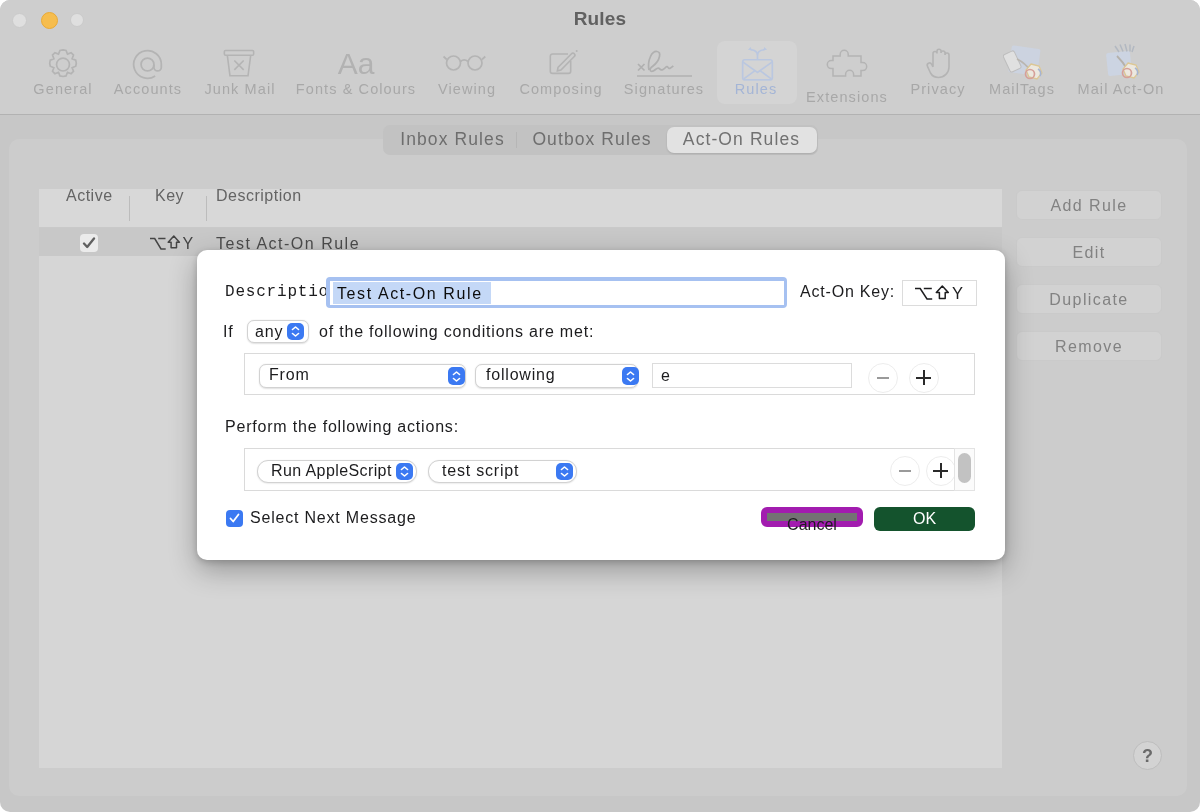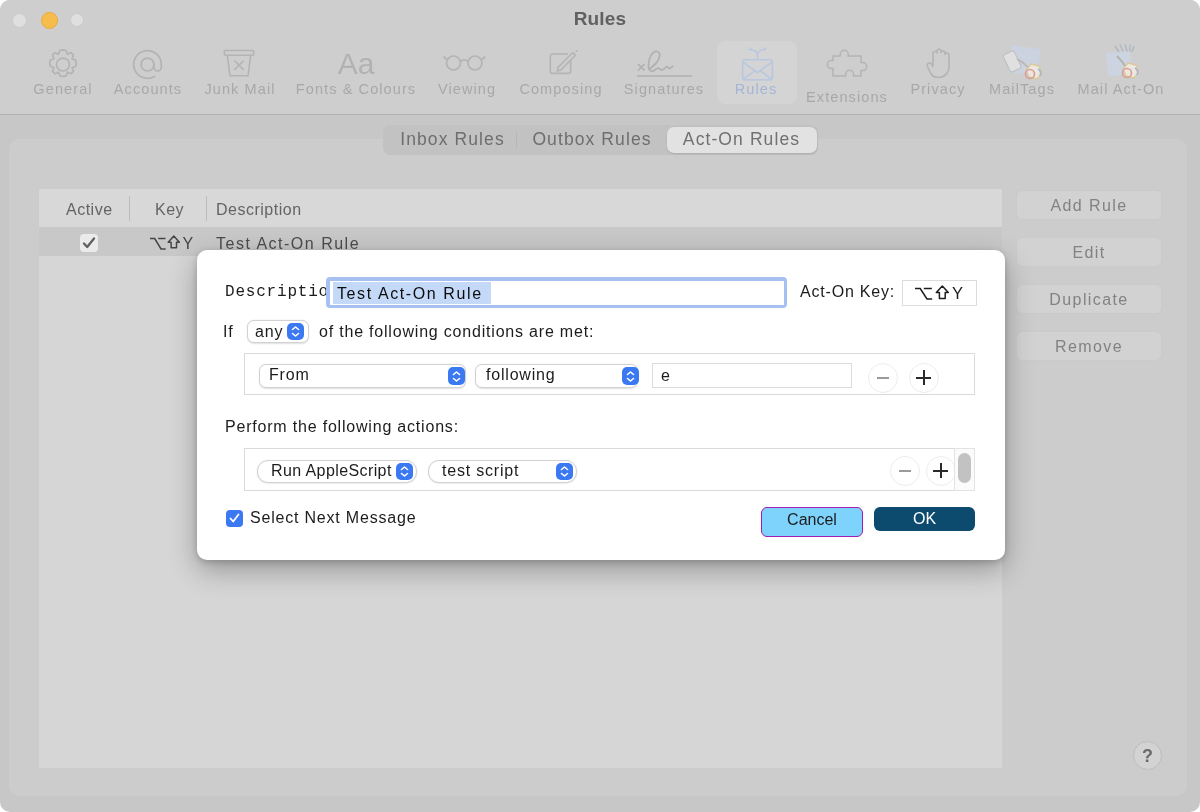--- a/index.html
+++ b/index.html
@@ -10,21 +10,21 @@
 #title { left:0; top:9px; width:1200px; text-align:center; font-size:19px; line-height:19px; font-weight:bold; color:#616161; letter-spacing:.2px; }
 .tl { border-radius:50%; top:13px; }
 .tlbl { font-size:14.5px; line-height:14.5px; color:#a8a8a8; text-align:center; top:82px; letter-spacing:1.1px; white-space:nowrap; }
 #rulesbg { left:717px; top:41px; width:80px; height:63px; background:#d4d4d4; border-radius:8px; }
 #seg { left:383px; top:125px; width:435px; height:30px; background:#c2c2c2; border-radius:7px; }
 #segsel { left:667px; top:127px; width:150px; height:26px; background:#e2e2e2; border-radius:7px; box-shadow:0 1px 2px rgba(0,0,0,.12); }
 .segtxt { top:131px; font-size:17.5px; line-height:17.5px; color:#6e6e6e; text-align:center; letter-spacing:1.1px; }
 #panel { left:9px; top:139px; width:1178px; height:657px; background:#cccccc; border-radius:10px; }
 #table { left:39px; top:189px; width:963px; height:579px; background:#d6d6d6; }
 #thead { left:39px; top:189px; width:963px; height:39px; background:#d8d8d8; border-bottom:1px solid #c9c9c9; }
-.th { font-size:16px; line-height:16px; color:#646464; top:202px; letter-spacing:.5px; }
+.th { font-size:16px; line-height:16px; color:#646464; top:188px; letter-spacing:.5px; }
 .thdiv { width:1px; background:#bcbcbc; top:196px; height:25px; }
 #selrow { left:39px; top:228px; width:963px; height:28px; background:#c8c8c8; }
 .rbtn { left:1016px; width:146px; height:30px; background:#d2d2d2; border:1px solid #cacaca; border-radius:6px; font-size:16px; color:#828282; text-align:center; line-height:29px; letter-spacing:1.4px; }
 #help { left:1133px; top:741px; width:29px; height:29px; border-radius:50%; background:#d3d3d3; border:1px solid #bdbdbd; color:#6a6a6a; font-size:18px; font-weight:600; text-align:center; line-height:28px; }
 #sheet { left:197px; top:250px; width:808px; height:310px; background:#fff; border-radius:10px; box-shadow:0 10px 28px rgba(0,0,0,.30), 0 2px 6px rgba(0,0,0,.18); }
 .lbl { font-size:16px; line-height:16px; letter-spacing:.8px; color:#1c1c1e; white-space:nowrap; }
 .popup { background:#fff; border:1px solid #d2d2d2; box-shadow:0 .5px 1.5px rgba(0,0,0,.12); }
 .bluesq { background:#3b79f2; border-radius:5px; }
 .box { background:#fff; border:1px solid #dadada; }
 .circbtn { border-radius:50%; background:#fff; text-align:center; }
@@ -216,15 +216,15 @@
   <div class="abs" style="left:933px;top:470px;width:15px;height:2px;background:#2a2a2a;"></div>
   <div class="abs" style="left:940px;top:463px;width:2px;height:15px;background:#2a2a2a;"></div>
   <div class="abs" style="left:954px;top:448px;width:21px;height:43px;background:#fbfbfb;border:1px solid #e3e3e3;"></div>
   <div class="abs" style="left:958px;top:453px;width:13px;height:30px;background:#c2c2c2;border-radius:6.5px;"></div>
 
   <div class="abs" style="left:226px;top:510px;width:17px;height:17px;background:#3b79f2;border-radius:4px;"></div>
   <svg class="abs" style="left:229px;top:513px;" width="11" height="11" viewBox="0 0 11 11" fill="none" stroke="#fff" stroke-width="1.8" stroke-linecap="round" stroke-linejoin="round">
       <path d="M1.5 5.5 l2.7 3 L9.5 1.5"></path>
     </svg>
   <div class="abs lbl" style="left:250px;top:510px;">Select Next Message</div>
-  <div class="abs" style="left:761px;top:507px;width:102px;height:30px;background:#7dd3fc;border:1px solid #a21caf;border-radius:6px;font-size:16px;color:#1c1c1e;text-align:center;line-height:23px;">Cancel</div>
-  <div class="abs" style="left:874px;top:507px;width:101px;height:24px;background:#0c4a6e;border-radius:6px;font-size:16px;color:#fff;text-align:center;line-height:24px;">OK</div>
+  <div class="abs" style="left:761px;top:507px;width:102px;height:20px;background:#737373;border:6px solid #a21caf;border-radius:6px;font-size:16px;color:#1c1c1e;text-align:center;line-height:23px;">Cancel</div>
+  <div class="abs" style="left:874px;top:507px;width:101px;height:24px;background:#14532d;border-radius:6px;font-size:16px;color:#fff;text-align:center;line-height:24px;">OK</div>
 </div>
 
 </body></html>

